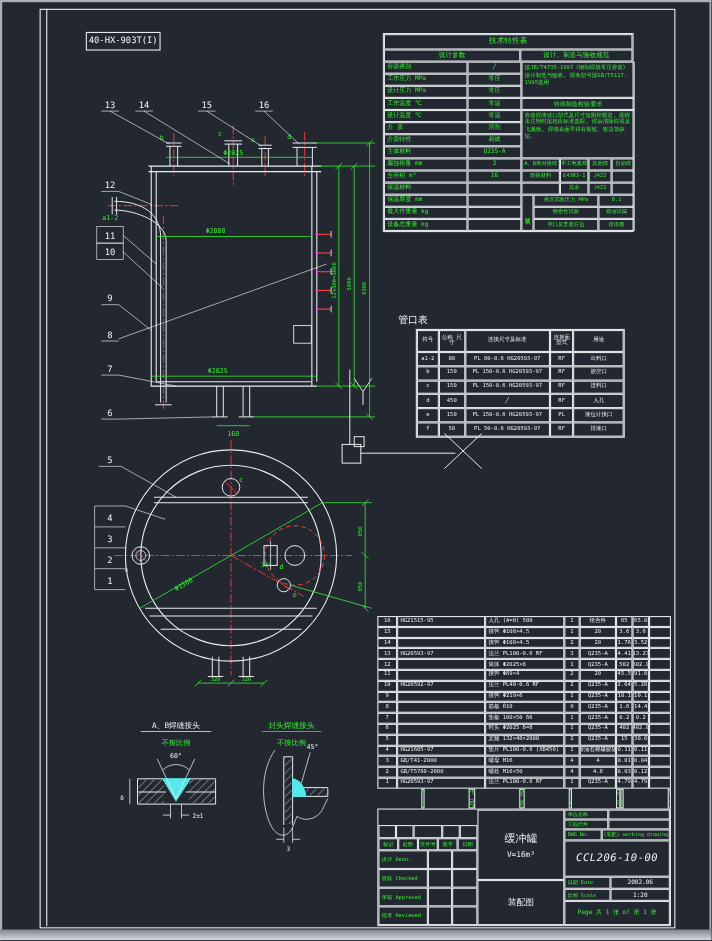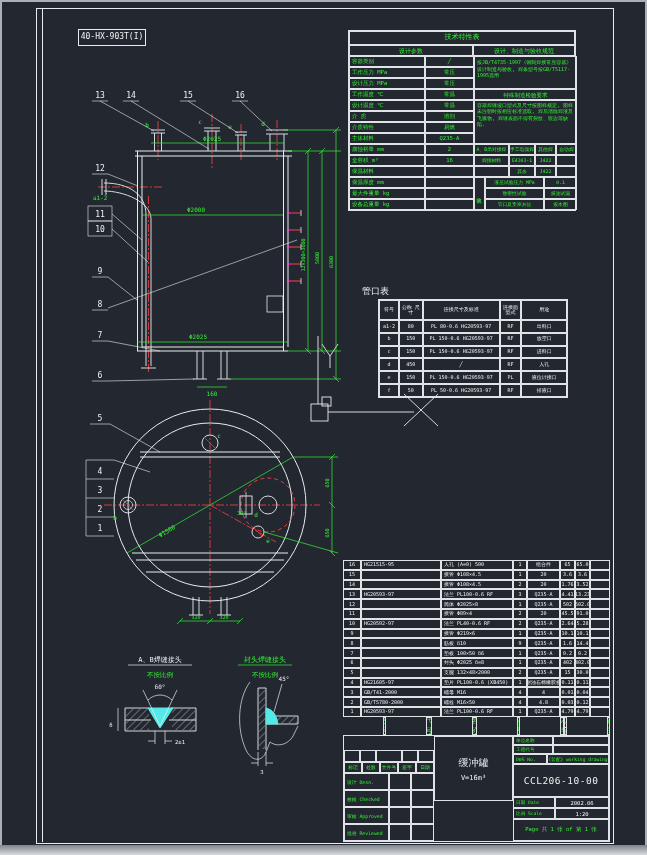--- a/index.html
+++ b/index.html
@@ -84,21 +84,21 @@
   .sign-a{width:22px;}.sign-b{width:23px;}
   .tb-center{width:80px;display:flex;flex-direction:column;}
   .tb-name{height:65px;display:flex;flex-direction:column;align-items:center;justify-content:center;}
   .tb-name .nm{font-size:10px;}
   .tb-name .vol{font-size:7px;margin-top:4px;}
   .tb-type{height:42px;display:flex;align-items:center;justify-content:center;font-size:8px;}
   .tb-right{width:97px;display:flex;flex-direction:column;}
   .tbr-row{display:flex;}
   .tbr-l{font-size:4.6px;display:flex;align-items:center;padding-left:2px;}
   .tbr-v{font-size:5.5px;display:flex;align-items:center;justify-content:center;flex:1;}
-  .tbr-big{height:36px;display:flex;align-items:center;justify-content:center;font-size:9.5px;letter-spacing:0.5px;}
+  .tbr-big{height:36px;display:flex;align-items:center;justify-content:center;font-size:9.5px;letter-spacing:0.5px;font-style:italic;}
   .tbr-page{height:24px;display:flex;align-items:center;justify-content:center;font-size:5.5px;}
 </style>
 </head>
 <body>
 
 <div class="stage">
 
   <div class="bezel top"></div>
   <div class="bezel left"></div>
   <div class="bezel right"></div>
@@ -815,20 +815,21 @@
           <div class="sign-a cell"></div>
           <div class="sign-b cell"></div>
         </div>
         </div>
     </div>
     <div class="tb-center">
       <div class="tb-name cell">
         <div class="nm wht">缓冲罐</div>
         <div class="vol wht">V=16m³</div>
       </div>
+      <div class="tb-type cell wht">装配图</div>
     </div>
     <div class="tb-right">
       <div class="tbr-row" style="height:10px">
         <div class="tbr-l cell grn" style="width:40px">单位名称</div>
         <div class="tbr-v cell"></div>
       </div>
       <div class="tbr-row" style="height:10px">
         <div class="tbr-l cell grn" style="width:40px">工程代号</div>
         <div class="tbr-v cell"></div>
       </div>

